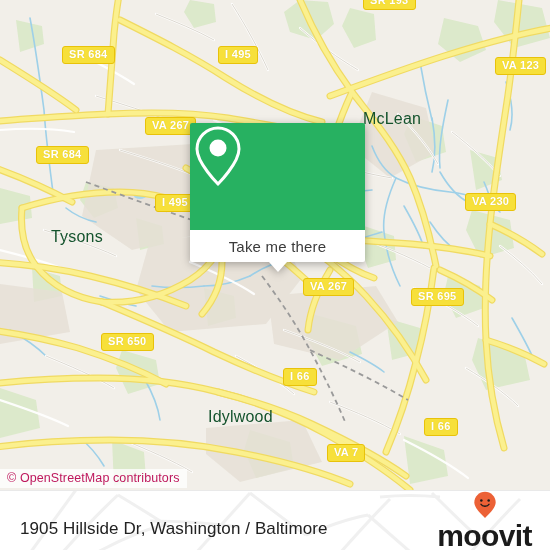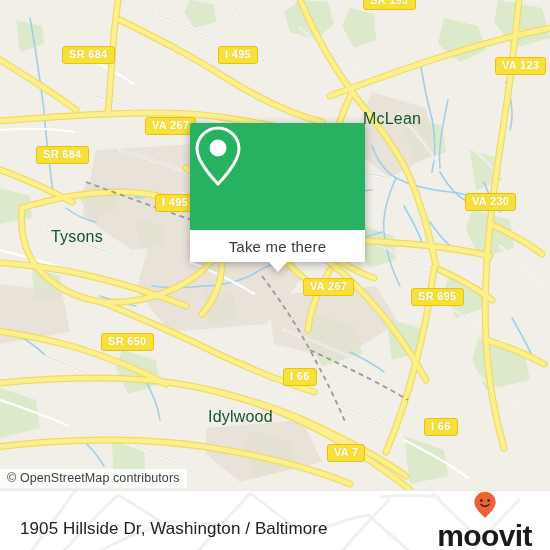--- a/index.html
+++ b/index.html
@@ -67,21 +67,21 @@
     margin-left:-9px;width:0;height:0;
     border-left:9px solid transparent;
     border-right:9px solid transparent;
     border-top:10px solid #ffffff;
   }
 
   
   .attrib{
     position:absolute;left:0;top:469px;
     background:rgba(255,255,255,.78);
-    font-size:12.5px;color:#404040;
+    font-size:12.5px;color:#be185d;
     padding:2px 7px 3px 7px;
     white-space:nowrap;
     letter-spacing:.1px;
   }
 
   
   .footer{
     position:absolute;left:0;top:490px;width:550px;height:60px;
     background:#ffffff;overflow:hidden;
     border-top:1px solid #e9e9e9;

